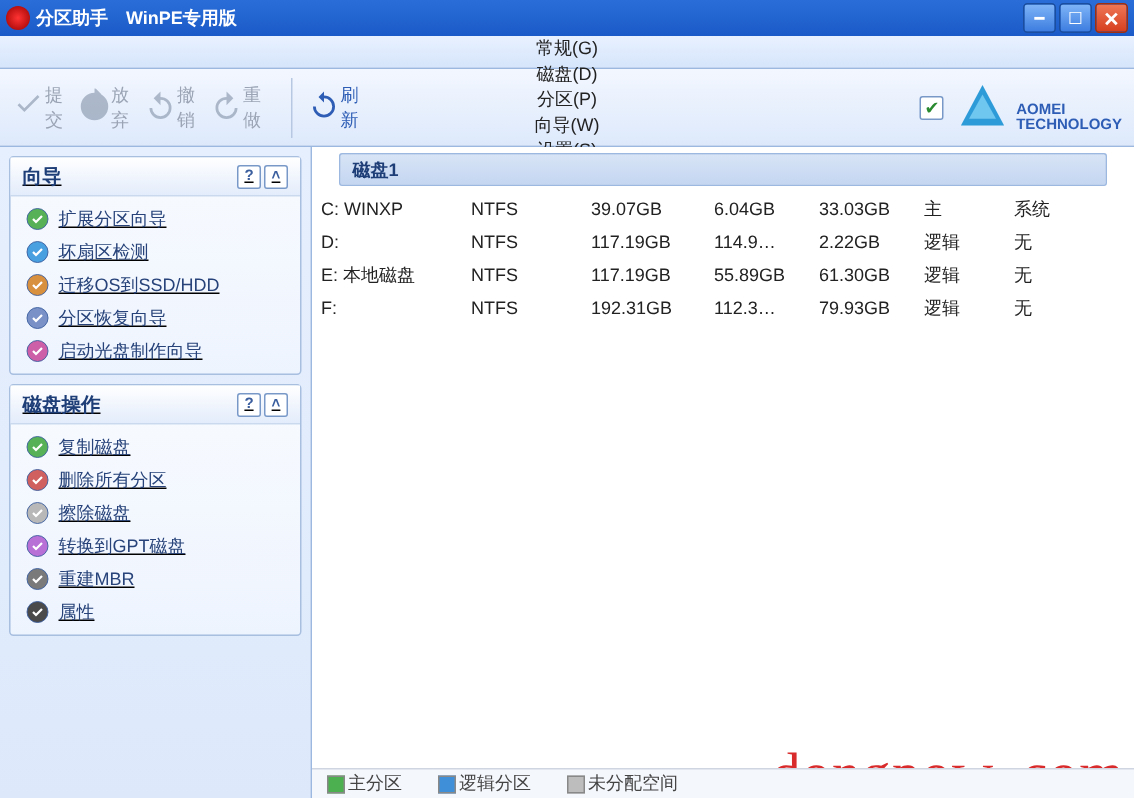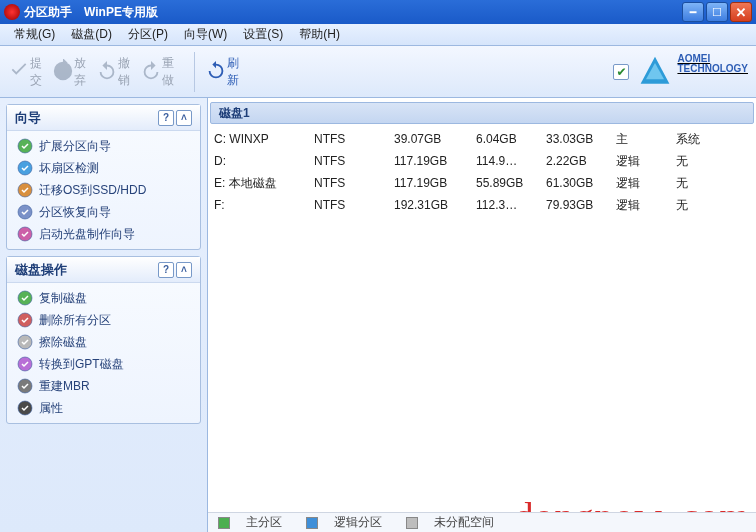--- a/index.html
+++ b/index.html
@@ -6,64 +6,64 @@
 body { width: 756px; height: 532px; overflow: hidden; background: #fff; }
 
 .titlebar { height: 24px; background: linear-gradient(#2a6dd8, #1a5ac8); display: flex; align-items: center; padding: 0 4px; color: #fff; font-size: 12px; }
 .titlebar .icon { width: 16px; height: 16px; margin-right: 4px; background: radial-gradient(circle,#f33,#900); border-radius: 50%; }
 .titlebar .title { font-weight: bold; flex: 0 0 auto; margin-right: 12px; }
 .titlebar .sub { font-weight: bold; }
 .titlebar .spacer { flex: 1; }
 .winbtn { width: 22px; height: 20px; margin-left: 2px; border: 1px solid #1b4e9e; background: linear-gradient(#7eb4f7,#3d7de0); border-radius: 3px; display: flex; align-items: center; justify-content: center; color: #fff; font-size: 11px; cursor: pointer; }
 .winbtn.close { background: linear-gradient(#ee7755,#d63f1f); border-color: #a02f10; font-size: 13px; font-weight: bold; }
 
-.menubar { height: 22px; background: linear-gradient(#e8f1ff,#d6e5fb); border-bottom: 1px solid #9cb8e0; display: flex; align-items: center; padding: 0 6px; font-size: 12px; color: #222; }
+.menubar { height: 22px; background: linear-gradient(#e8f1ff,#d6e5fb); border-bottom: 1px solid #9cb8e0; display: flex; align-items: center; padding: 0 6px; font-size: 12px; color: #222; flex-direction: column; }
 .menuitem { padding: 0 8px; cursor: pointer; }
 
 .toolbar { height: 52px; background: linear-gradient(#f3f7ff,#dde9fb); border-bottom: 1px solid #9cb8e0; display: flex; align-items: center; padding: 0 8px; }
 .tbtn { width: 44px; height: 48px; display: flex; flex-direction: row; align-items: center; justify-content: flex-start; color: #9aa4b4; font-size: 12px; cursor: pointer; }
 .tbtn.active { color: #2d5db5; }
 .tbtn .ticon { width: 24px; height: 24px; margin-bottom: 2px; opacity: .55; }
 .tbtn.active .ticon { opacity: 1; }
 .tsep { width: 1px; height: 40px; background: #b7c8e3; margin: 0 10px; }
 .tspace { flex: 1; }
 .chk { width: 16px; height: 16px; border: 1px solid #7899c8; background: #fff; border-radius: 2px; margin-right: 8px; display: flex; align-items: center; justify-content: center; color: #2a8a30; font-size: 12px; }
-.logo { display: flex; align-items: flex-start; gap: 4px; text-decoration: underline; }
+.logo { display: flex; align-items: flex-end; gap: 4px; }
 .logo svg { width: 36px; height: 36px; }
 .logo-txt { font-size: 10px; color: #2d5db5; font-weight: bold; line-height: 1.05; }
 
 .main { display: flex; height: 434px; }
 
-.sidebar { width: 208px; background: linear-gradient(#e6effd,#dde9fb); padding: 6px; display: flex; flex-direction: column; gap: 6px; border-right: 1px solid #9cb8e0; overflow: hidden; }
+.sidebar { width: 208px; background: linear-gradient(#e6effd,#dde9fb); padding: 6px; display: flex; flex-direction: column; gap: 6px; border-right: 1px solid #9cb8e0; overflow: hidden; text-decoration: underline; }
 .panel { background: linear-gradient(#f8fbff,#eef4fe); border: 1px solid #a8bfe0; border-radius: 3px; flex: 0 0 auto; }
 .panel-hd { height: 26px; display: flex; align-items: center; padding: 0 8px; font-size: 13px; font-weight: bold; color: #1e3e78; border-bottom: 1px solid #cbd9ef; background: linear-gradient(#fff,#e3ecfb); }
 .panel-hd .hsp { flex: 1; }
 .pbtn { width: 16px; height: 16px; border: 1px solid #7899c8; background: #fff; border-radius: 2px; margin-left: 2px; display: flex; align-items: center; justify-content: center; font-size: 10px; color: #3a5e9e; cursor: pointer; }
 .panel-bd { padding: 4px 6px; }
 .sitem { display: flex; align-items: center; height: 22px; font-size: 12px; color: #27437a; padding: 0 4px; cursor: pointer; border-radius: 2px; }
 .sicon { width: 16px; height: 16px; margin-right: 6px; flex-shrink: 0; }
 
 .content { flex: 1; display: flex; flex-direction: column; background: #fff; position: relative; }
 .thead { height: 22px; display: flex; align-items: center; border-bottom: 1px solid #cfd6e2; font-size: 12px; color: #333; background: linear-gradient(#fdfdfe,#edf1f8); }
 .thead .col { border-right: 1px solid #dbe0ea; height: 100%; display: flex; align-items: center; padding: 0 6px; }
 .c-part { width: 100px; }
 .c-fs { width: 80px; }
 .c-cap { width: 82px; justify-content: flex-end; }
 .c-used { width: 70px; justify-content: flex-end; }
 .c-free { width: 70px; justify-content: flex-end; }
 .c-type { width: 60px; justify-content: flex-end; }
 .c-stat { flex: 1; justify-content: flex-end; }
 
-.diskrow { height: 22px; background: linear-gradient(#d8e4f6,#c4d6f1); border: 1px solid #9cb8e0; color: #1e3e78; font-weight: bold; font-size: 12px; display: flex; align-items: center; padding: 0 8px; margin: 4px 2px; border-radius: 2px; }
+.diskrow { height: 22px; background: linear-gradient(#d8e4f6,#c4d6f1); border: 1px solid #9cb8e0; color: #1e3e78; font-weight: bold; font-size: 12px; display: flex; align-items: center; padding: 0 8px; margin: 4px 18px; border-radius: 2px; }
 
 .trow { height: 22px; display: flex; align-items: center; font-size: 12px; color: #222; }
 .trow .col { padding: 0 6px; }
 
 .legend { position: absolute; bottom: 0; left: 0; right: 0; height: 20px; border-top: 1px solid #cfd6e2; display: flex; align-items: center; gap: 24px; padding: 0 10px; font-size: 12px; color: #444; background: #f4f7fc; }
-.leg { display: flex; align-items: center; gap: 16px; }
+.leg { display: flex; align-items: center; gap: 2px; }
 .sw { width: 12px; height: 12px; border: 1px solid #888; }
 
 .watermark { position: absolute; right: 6px; bottom: -6px; font-family: "Times New Roman", serif; font-size: 38px; color: #d92b2b; letter-spacing: 1px; pointer-events: none; }
 </style>
 </head>
 <body>
 
 <div class="titlebar">
   <div class="icon"></div>
   <div class="title">分区助手</div>

